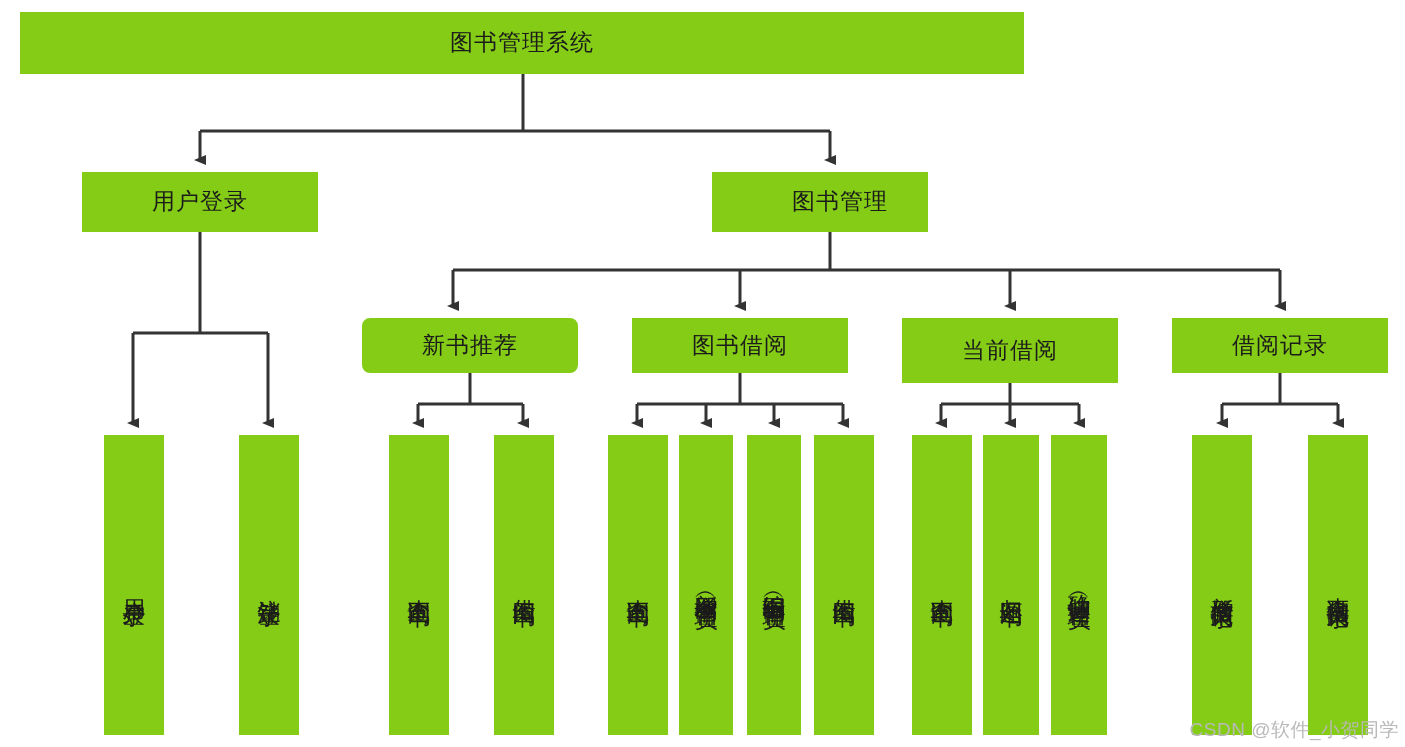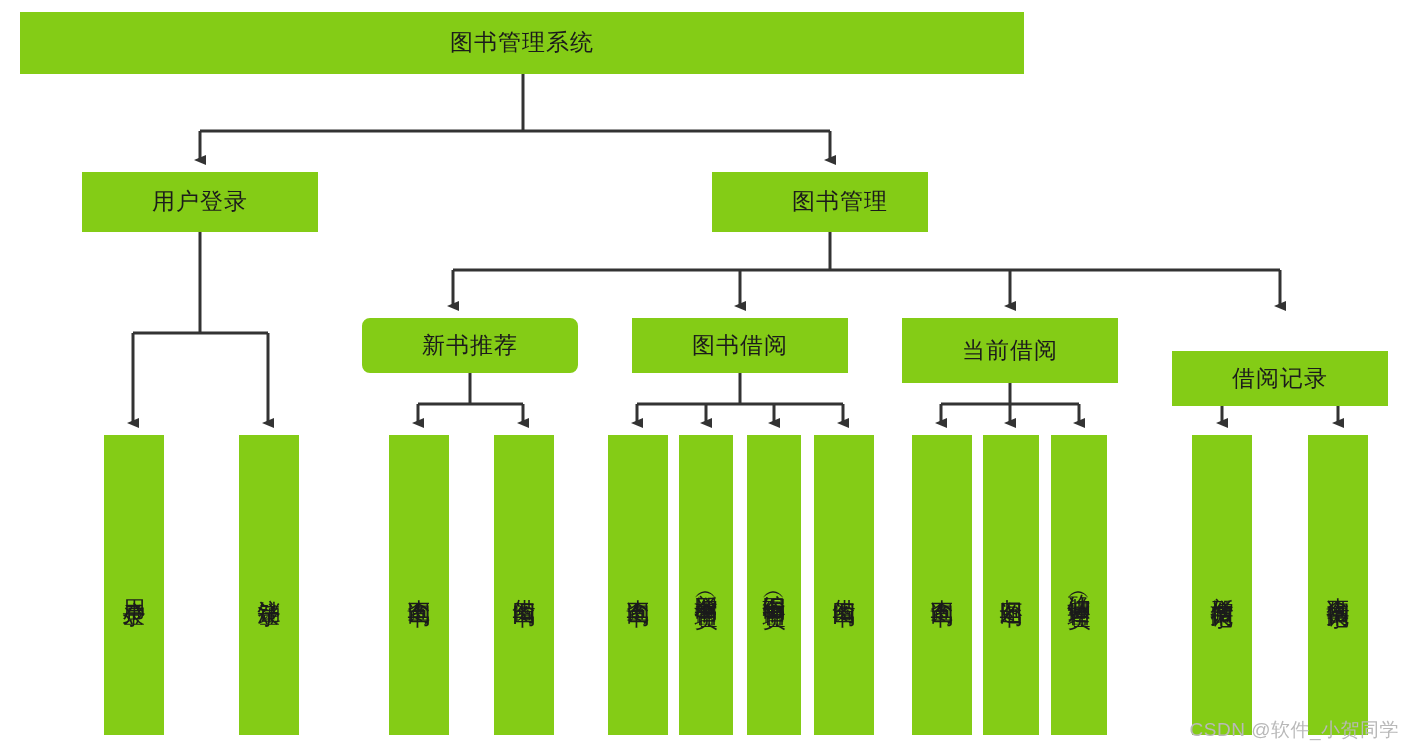--- a/index.html
+++ b/index.html
@@ -140,21 +140,21 @@
   </div>
 
   <div class="node horizontal" style="left:632px; top:318px; width:216px; height:55px;">
     <span class="label">图书借阅</span>
   </div>
 
   <div class="node horizontal" style="left:902px; top:318px; width:216px; height:65px;">
     <span class="label">当前借阅</span>
   </div>
 
-  <div class="node horizontal" style="left:1172px; top:318px; width:216px; height:55px;margin-top:33px;">
+  <div class="node horizontal" style="left:1172px; top:318px; width:216px; height:55px;">
     <span class="label">借阅记录</span>
   </div>
 
   <div class="node vertical" style="left:104px; top:435px; width:60px; height:300px;">
     <span class="label">用户登录</span>
   </div>
 
   <div class="node vertical" style="left:239px; top:435px; width:60px; height:300px;">
     <span class="label">注销登录</span>
   </div>

